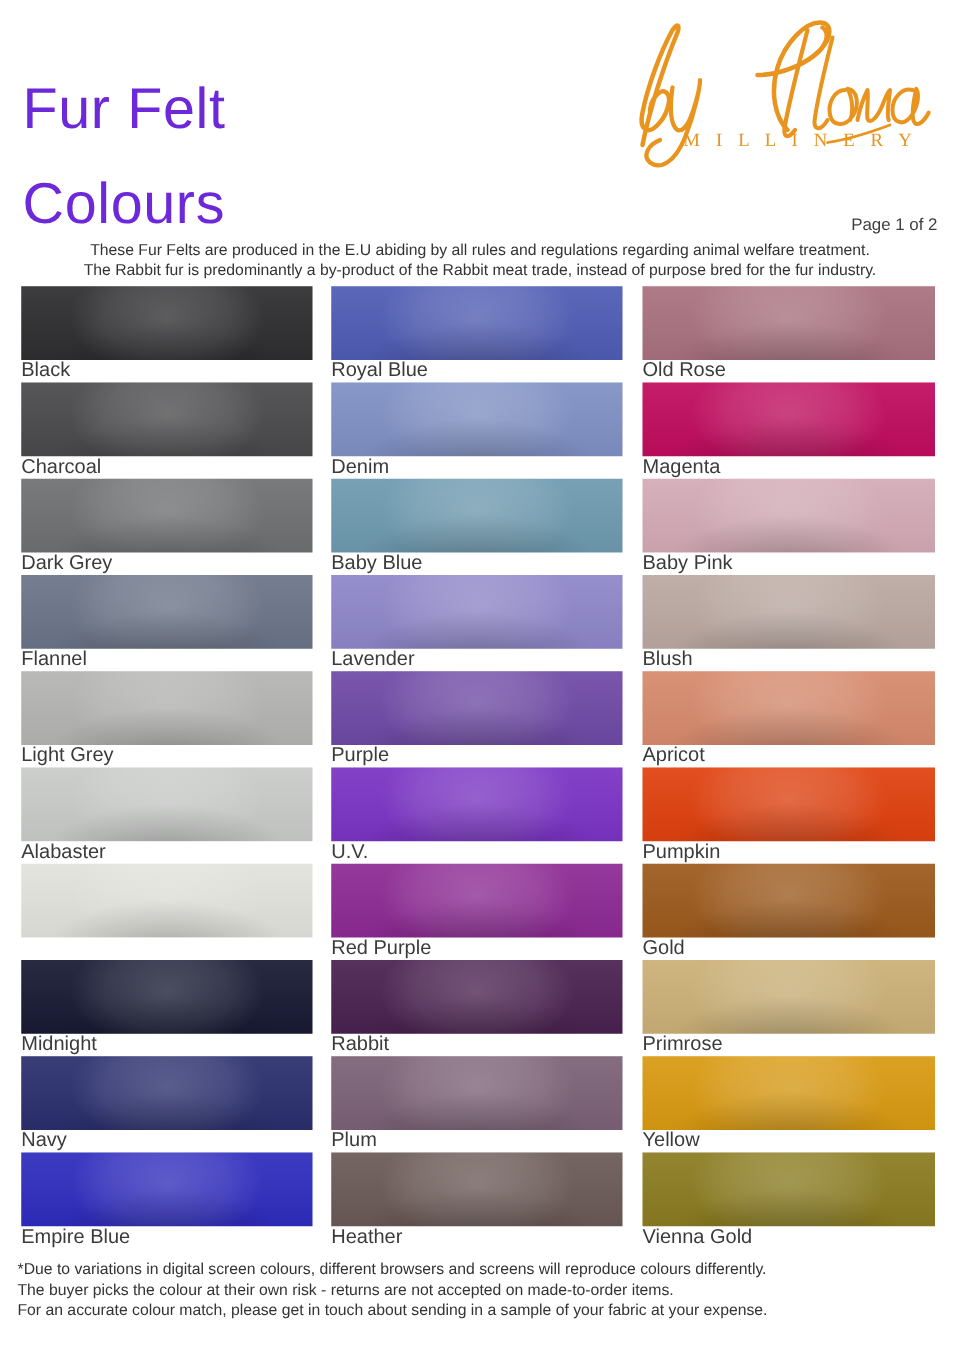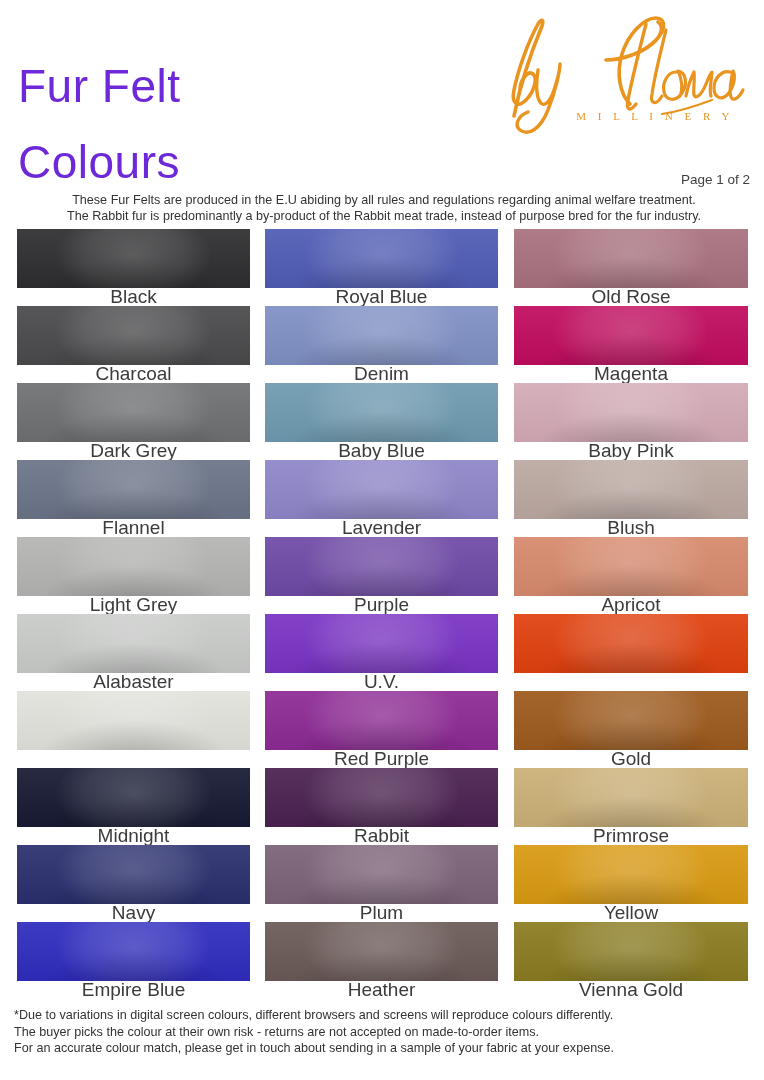--- a/index.html
+++ b/index.html
@@ -45,21 +45,21 @@
     top: 8px;
     width: 270px;
     height: 128px;
   }
   #logo svg { display: block; width: 270px; height: 128px; }
   #logo-wordmark {
     position: absolute;
     right: 16px;
     bottom: 14px;
     font-family: "Liberation Serif", serif;
-    font-size: 11px;
+    font-size: 15px;
     letter-spacing: 4.5px;
     color: #E8941F;
     white-space: nowrap;
   }
 
   
   #page-number {
     position: absolute;
     right: 14px;
     top: 172px;
@@ -130,22 +130,21 @@
     content: "";
     position: absolute;
     inset: 0;
     background:
       radial-gradient(ellipse 58% 96% at 50% 118%, rgba(0,0,0,0.22) 0%, rgba(0,0,0,0.08) 45%, rgba(0,0,0,0) 72%),
       linear-gradient(180deg, rgba(255,255,255,0.07) 0%, rgba(0,0,0,0.05) 100%);
     pointer-events: none;
   }
   .swatch-label {
     display: block;
-    text-align: center;
-    font-size: 19px;
+    font-size: 16px;
     line-height: 18px;
     color: #3b3b3b;
     white-space: nowrap;
   }
 
   
   #footer {
     position: absolute;
     left: 14px;
     top: 1007px;
@@ -301,20 +300,21 @@
       <div class="swatch-cell">
         <div class="swatch-chip" style="background-color: rgb(187, 168, 161);"></div>
         <span class="swatch-label">Blush</span>
       </div>
       <div class="swatch-cell">
         <div class="swatch-chip" style="background-color: rgb(215, 138, 109);"></div>
         <span class="swatch-label">Apricot</span>
       </div>
       <div class="swatch-cell">
         <div class="swatch-chip" style="background-color: rgb(224, 65, 15);"></div>
+        <span class="swatch-label">Pumpkin</span>
       </div>
       <div class="swatch-cell">
         <div class="swatch-chip" style="background-color: rgb(157, 90, 29);"></div>
         <span class="swatch-label">Gold</span>
       </div>
       <div class="swatch-cell">
         <div class="swatch-chip" style="background-color: rgb(203, 176, 119);"></div>
         <span class="swatch-label">Primrose</span>
       </div>
       <div class="swatch-cell">

